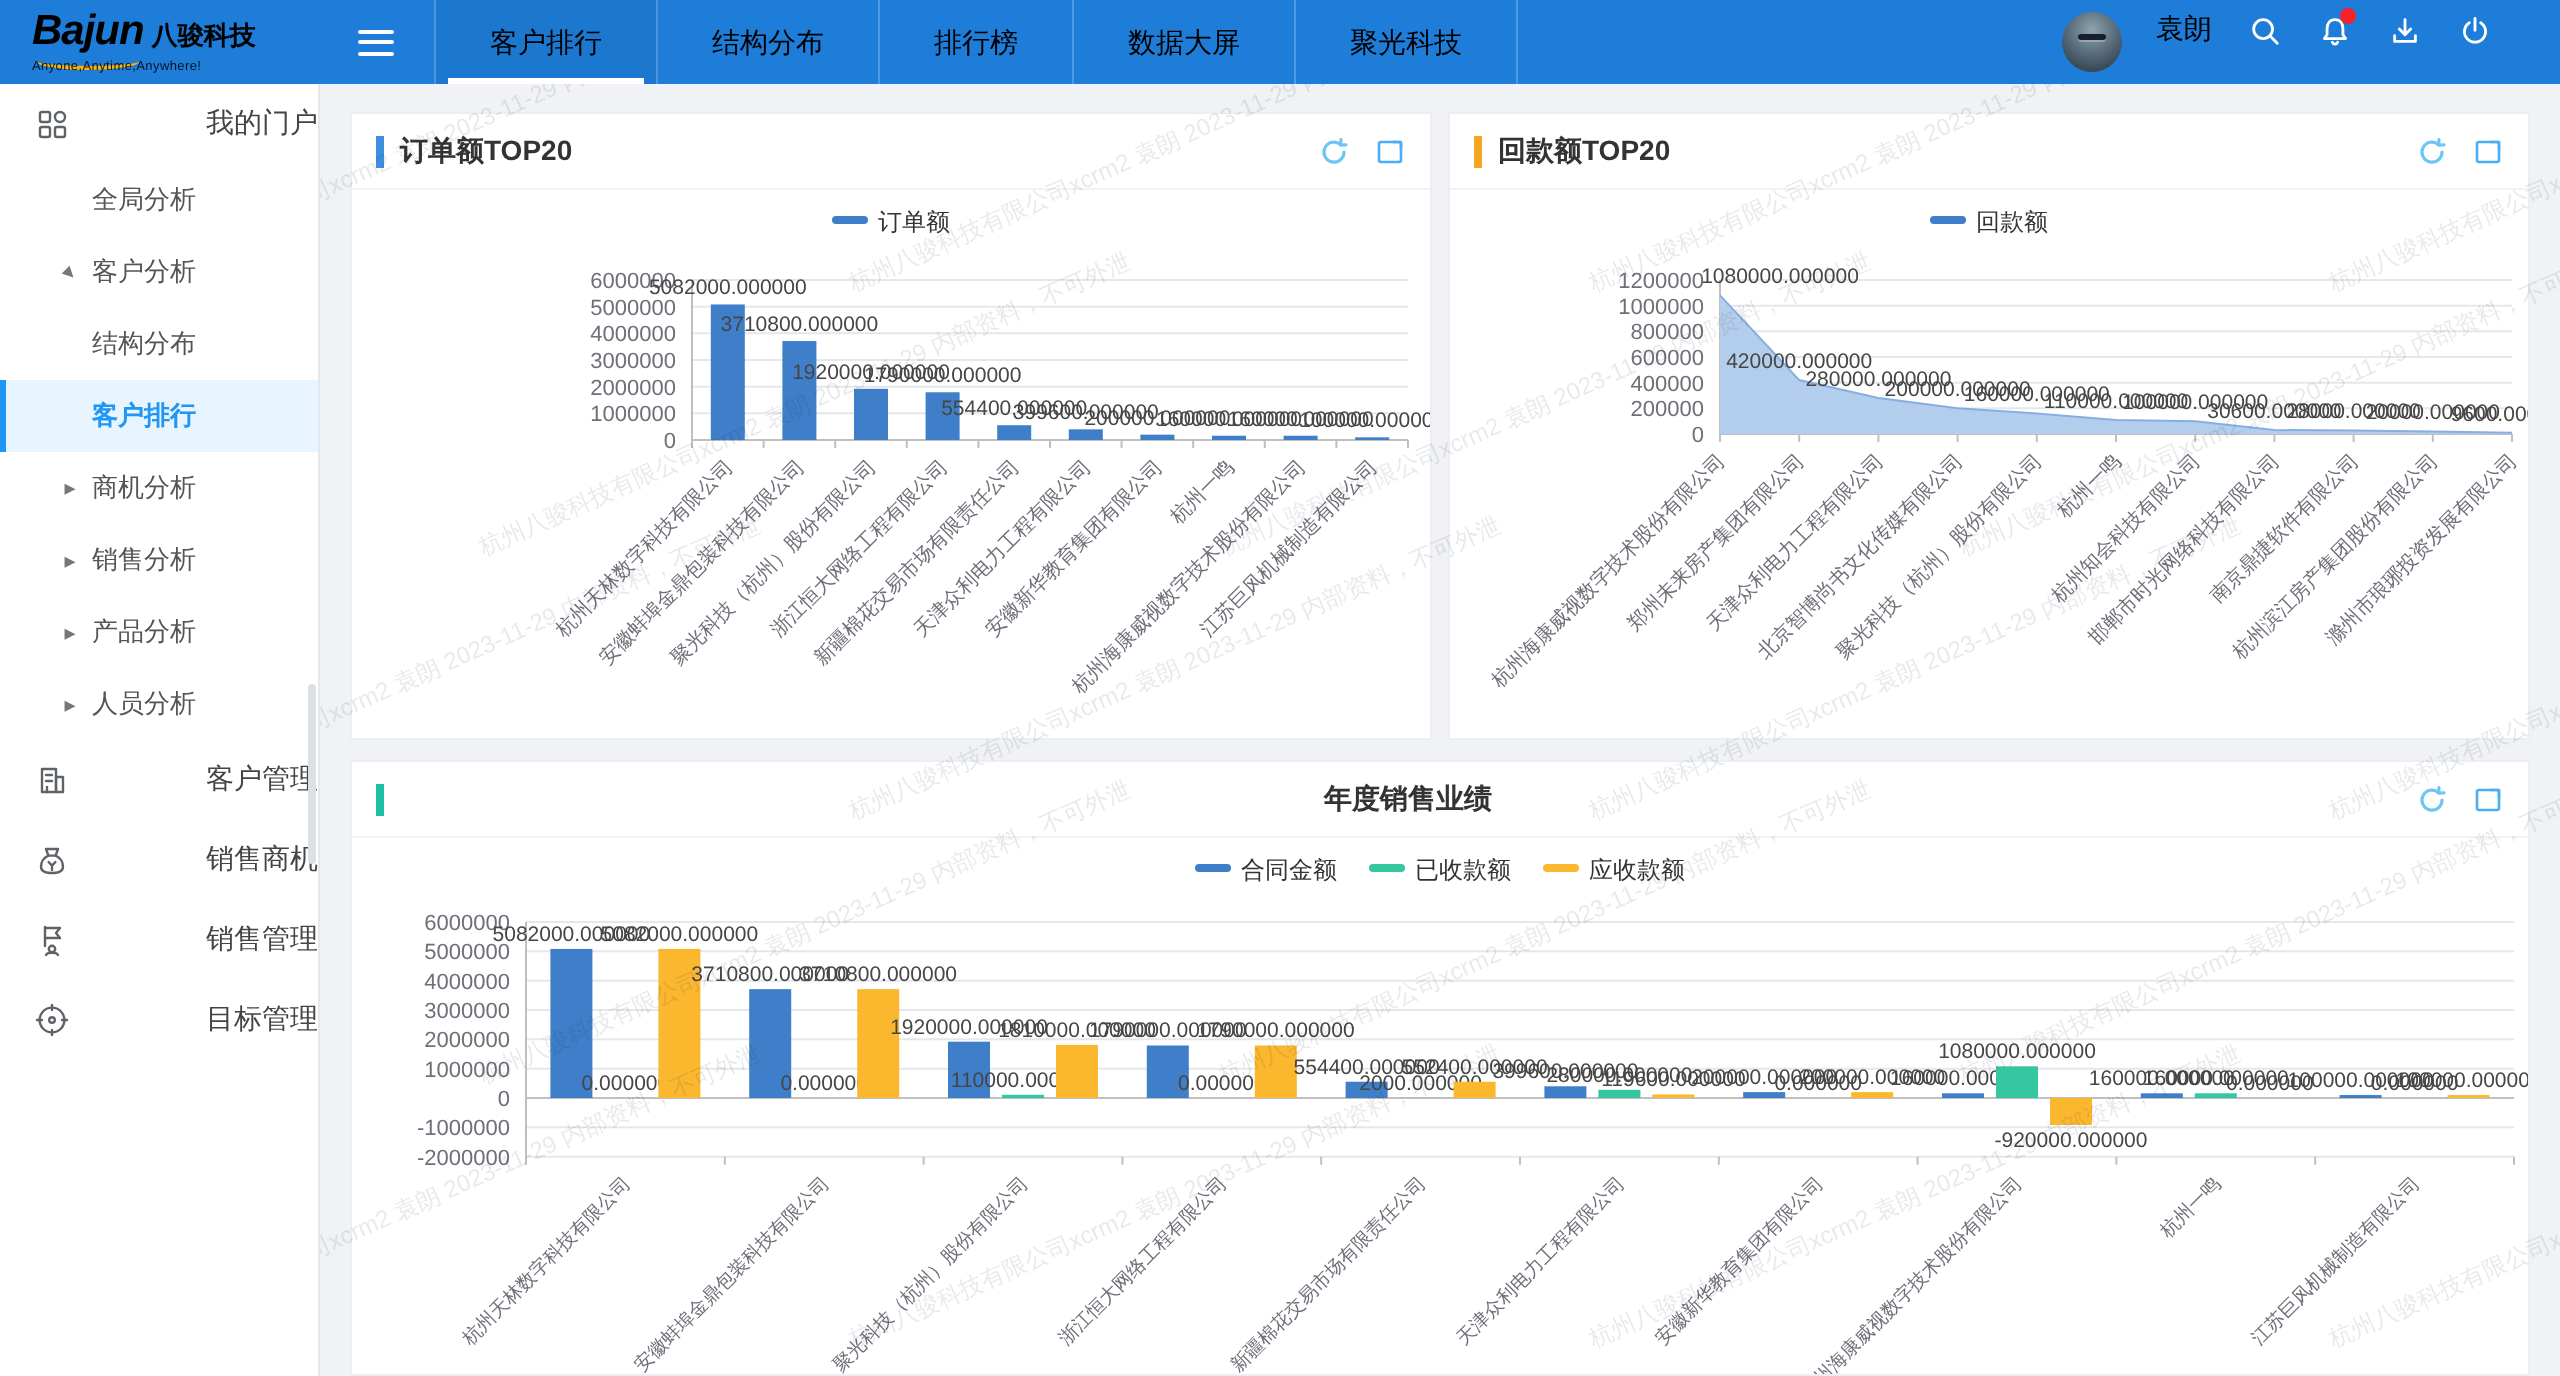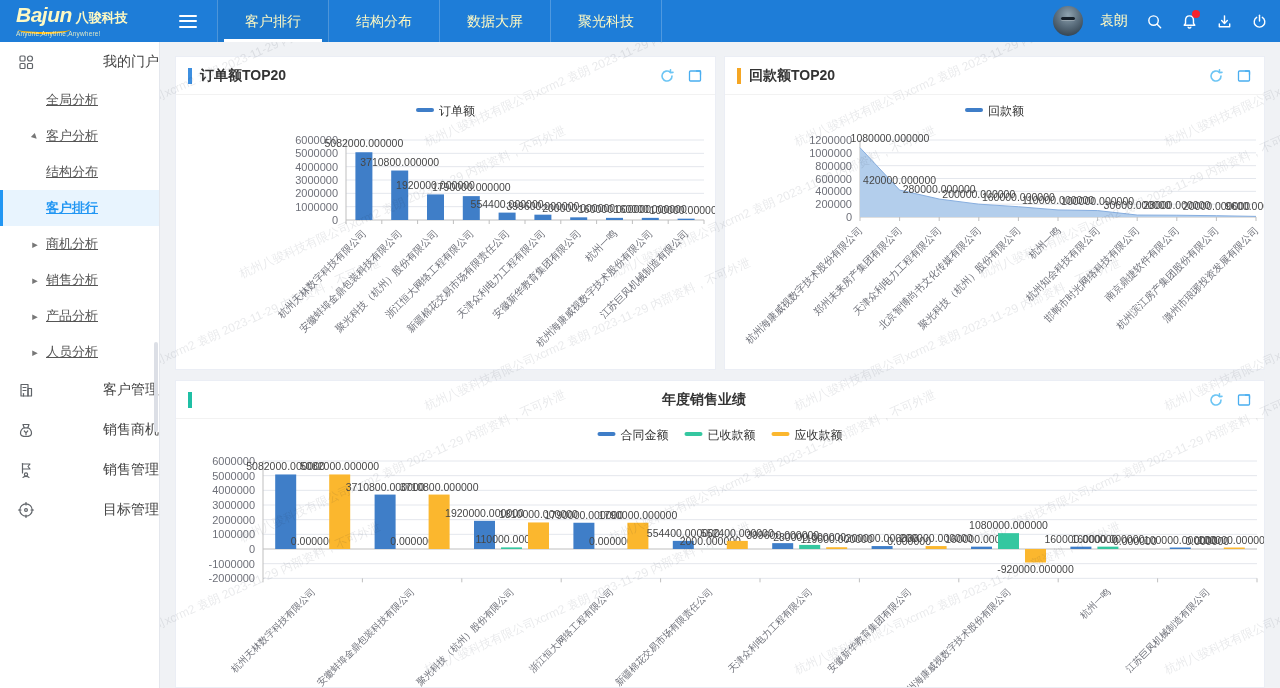--- a/index.html
+++ b/index.html
@@ -2,55 +2,55 @@
 <html><head>
 <meta charset="utf-8">
 <style>
   * { box-sizing: border-box; }
   html,body { margin:0; padding:0; width:1280px; height:688px; overflow:hidden;
     font-family:"Liberation Sans","DejaVu Sans",sans-serif; }
   .app { position:relative; width:1280px; height:688px; background:#f0f2f5; }
 
   
   .navbar { position:absolute; top:0; left:0; right:0; height:42px; background:#1E7DD8;
-    display:flex; align-items:center; color:#fef9c3; z-index:40; }
+    display:flex; align-items:center; color:#000000; z-index:40; }
   .logo { width:165px; padding-left:16px; display:flex; flex-direction:column; justify-content:center; cursor:pointer; }
   .logo-row { display:flex; align-items:baseline; position:relative; }
   .logo-en { font-style:italic; font-weight:800; font-size:21px; letter-spacing:-0.5px; line-height:20px; }
   .logo-en::after { content:''; position:absolute; left:2px; top:20px; width:52px; height:7px;
     border-bottom:2px solid #FFB400; border-radius:50%; }
   .logo-cn { font-weight:700; font-size:13px; margin-left:4px; }
   .logo-tag { font-size:6.5px; opacity:.85; margin-top:3px; letter-spacing:.2px; }
   .hamburger { width:18px; height:13px; margin:0 20px 0 14px; display:flex; flex-direction:column;
     justify-content:space-between; cursor:pointer; }
   .hamburger i { display:block; height:2px; background:#fff; border-radius:1px; }
   .nav-tabs { display:flex; height:42px; }
   .nav-tab { position:relative; line-height:42px; padding:0 27px; font-size:14px; cursor:pointer;
     border-right:1px solid rgba(255,255,255,.22); white-space:nowrap; }
   .nav-tab:first-child { border-left:1px solid rgba(255,255,255,.22); }
   .nav-tab.active { background:rgba(0,0,0,.04); }
   .nav-tab.active::after { content:''; position:absolute; left:6px; right:6px; bottom:0; height:3px; background:#fff; }
-  .nav-right { margin-left:auto; display:flex; align-items:center; gap:17px; padding-right:12px; }
+  .nav-right { margin-left:auto; display:flex; gap:17px; padding-right:34px; }
   .avatar { width:30px; height:30px; border-radius:50%; cursor:pointer; position:relative; overflow:hidden;
     background:radial-gradient(circle at 50% 30%, #8fa3b0 0%, #5a6d7c 45%, #23313d 100%); }
   .avatar::after { content:''; position:absolute; left:8px; top:11px; width:14px; height:3px;
     background:#16202a; border-radius:2px; box-shadow:0 1px 0 rgba(255,255,255,.25); }
   .user-name { font-size:14px; }
   .nav-ico { position:relative; width:18px; height:18px; cursor:pointer; display:flex; align-items:center; justify-content:center; }
   .nav-ico svg { width:17px; height:17px; stroke:#fff; fill:none; stroke-width:1.5; stroke-linecap:round; stroke-linejoin:round; }
   .badge-dot { position:absolute; right:-2px; top:-2px; width:8px; height:8px; border-radius:50%; background:#f5222d; }
 
   
   .sidebar { position:absolute; top:42px; left:0; bottom:0; width:160px; background:#fff;
     border-right:1px solid #e4e7ed; overflow:hidden; z-index:30; }
   .s-item { position:relative; display:flex; align-items:center; height:40px; padding-left:17px;
     font-size:14px; color:#444; cursor:pointer;justify-content:space-between; }
   .s-item .sicon { width:18px; height:18px; margin-right:10px; flex:none; }
   .s-item .sicon svg { width:18px; height:18px; stroke:#5f6368; fill:none; stroke-width:1.2; stroke-linecap:round; stroke-linejoin:round; }
-  .s-item.lvl1, .s-item.lvl2 { height:36px; padding-left:46px; font-size:13px; color:#555;text-decoration:underline; }
+  .s-item.lvl1, .s-item.lvl2 { height:36px; padding-left:46px; font-size:13px; color:#555; }
   .s-item .arrow { position:absolute; left:32px; font-size:8px; color:#777; transform:scale(.9); }
   .s-item .arrow.exp { transform:rotate(45deg) scale(.9); }
   .s-item.active { background:#E8F4FE; color:#2196F3; font-weight:bold; }
   .s-item.active::before { content:''; position:absolute; left:0; top:0; bottom:0; width:3px; background:#2196F3; }
   .s-scrollbar { position:absolute; right:1px; top:300px; width:4px; height:90px; background:#dcdfe6; border-radius:2px; }
 
   
   .content { position:absolute; top:42px; left:160px; right:0; bottom:0; padding:14px 15px; overflow:hidden; }
   .cards-row { display:flex; gap:8px; }
   .card { background:#fff; border:1px solid #ebeef5; position:relative; }
@@ -83,20 +83,21 @@
       <div class="logo-tag">Anyone,Anytime,Anywhere!</div>
     </div>
     <div class="hamburger">
         <i></i>
         <i></i>
         <i></i>
       </div>
     <nav class="nav-tabs" id="nav-tabs">
         <div class="nav-tab active">客户排行</div>
         <div class="nav-tab">结构分布</div>
+        <div class="nav-tab">排行榜</div>
         <div class="nav-tab">数据大屏</div>
         <div class="nav-tab">聚光科技</div>
       </nav>
     <div class="nav-right">
       <div class="avatar"></div>
       <span class="user-name">袁朗</span>
       <span class="nav-ico">
         <svg viewBox="0 0 18 18">
             <circle cx="8" cy="8" r="5"></circle>
             <line x1="11.8" y1="11.8" x2="15.5" y2="15.5"></line>

